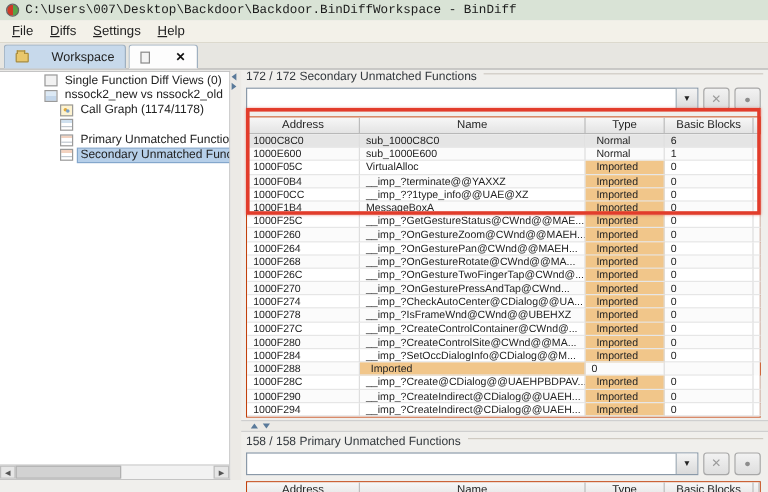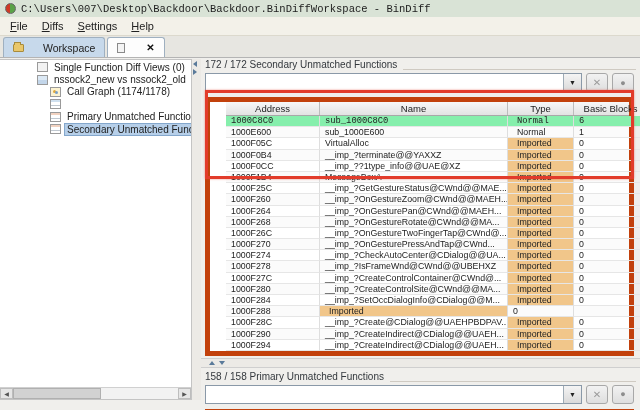--- a/index.html
+++ b/index.html
@@ -56,40 +56,40 @@
   .vsplitter { position:absolute; left:192px; top:0; width:9px; height:341px; background:#eceae6; cursor:col-resize; }
   .vsplitter .arrows { position:absolute; top:2px; left:1px; display:flex; flex-direction:column; gap:2px; }
   .tri { width:0; height:0; }
   .tri-left  { border-top:3px solid transparent; border-bottom:3px solid transparent; border-right:4px solid #5a7a9a; }
   .tri-right { border-top:3px solid transparent; border-bottom:3px solid transparent; border-left:4px solid #5a7a9a; }
   .tri-up    { border-left:3px solid transparent; border-right:3px solid transparent; border-bottom:4px solid #5a7a9a; }
   .tri-down  { border-left:3px solid transparent; border-right:3px solid transparent; border-top:4px solid #5a7a9a; }
 
   
   .main { position:absolute; left:201px; top:0; right:0; bottom:0; }
-  .panel-title { display:flex; align-items:flex-end; gap:6px; height:11px; margin:0 4px 0 4px; font-size:10px; color:#33383d; white-space:nowrap; }
+  .panel-title { display:flex; align-items:flex-start; gap:6px; height:11px; margin:0 4px 0 4px; font-size:10px; color:#33383d; white-space:nowrap; }
   .panel-title .rule { flex:1; border-top:1px solid #cfcac2; margin-top:2px; }
   .filter-row { display:flex; align-items:center; height:19px; margin:3px 6px 0 4px; gap:4px; }
   .combo { flex:1; display:flex; height:19px; border:1px solid #8a99a8; background:#ffffff; }
   .combo input { flex:1; border:none; outline:none; font-size:10px; padding:0 3px; background:transparent; }
   .combo-arrow { width:18px; background:linear-gradient(#f4f4f4,#dadada); border-left:1px solid #9fab b5; border-left:1px solid #9fabb5; display:flex; align-items:center; justify-content:center; font-size:7px; color:#222; cursor:pointer; }
   .fbtn { width:22px; height:19px; border:1px solid #a8a8a8; border-radius:3px; background:linear-gradient(#f2f2f2,#dedede); color:#9a9a9a; font-size:10px; display:flex; align-items:center; justify-content:center; cursor:pointer; }
   .fbtn.dot { font-size:9px; color:#8d8d8d; }
 
   
-  .table { margin:5px 6px 0 4px; background:#ffffff; border:5px solid #c2410c;padding-left:16px; }
+  .table { margin:5px 6px 0 4px; background:#ffffff; border:1px solid #c2410c; }
   .thead, .trow { display:grid; grid-template-columns:94px 188px 66px 74px 1fr; }
   .thead { height:14px; background:linear-gradient(#f7f7f7,#e3e3e3); border-bottom:1px solid #a8a8a8; }
   .th { font-size:9.5px; color:#222; text-align:center; line-height:14px; border-right:1px solid #bcbcbc; overflow:hidden; white-space:nowrap; cursor:pointer; }
   .trow { height:11.2px; background:#ffffff; }
   .trow:nth-child(even) { background:#fbfbfb; }
   .cell { font-size:8.8px; line-height:11px; color:#222; padding:0 0 0 5px; border-right:1px solid #dedede; border-bottom:1px solid #e6e6e6; overflow:hidden; white-space:nowrap; }
   .cell.c-type { padding-left:9px; }
   .cell.t-imported { background:#f1c68a; }
-  .trow.selected .cell { background:#86efac;font-family:Liberation Mono, monospace; }
+  .trow.selected .cell { background:#e5e5e5; }
 
   
   .hdivider { position:relative; height:10px; margin-top:2px; background:#eceae6; border-top:1px solid #cfcfcf; border-bottom:1px solid #cfcfcf; cursor:row-resize; }
   .hdivider .arrows { position:absolute; left:8px; top:2px; display:flex; gap:4px; }
 
   
   .annotation { position:absolute; left:205px; top:31px; width:429px; height:89px; border:3px solid #e23c2b;
                 box-shadow:0 0 2px rgba(226,60,43,.55); pointer-events:none; z-index:9; }
 </style>
 </head>

